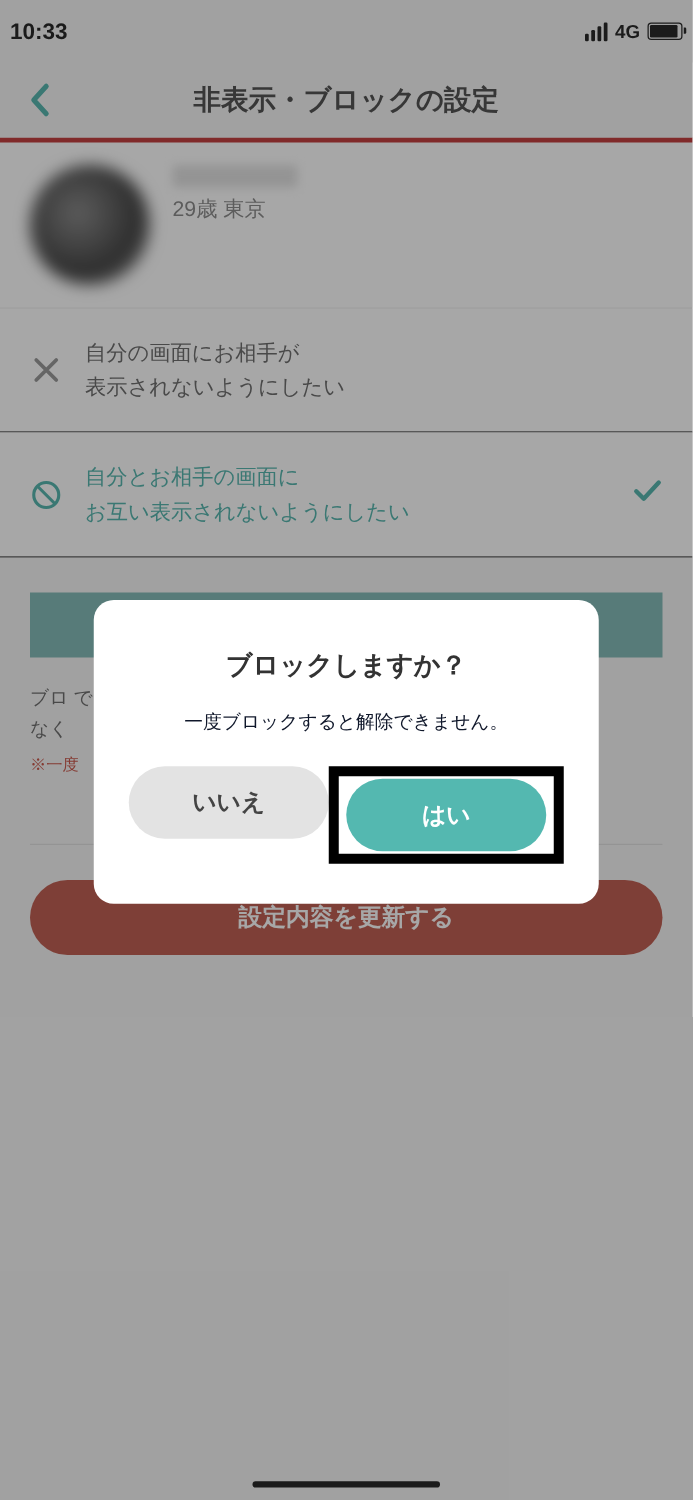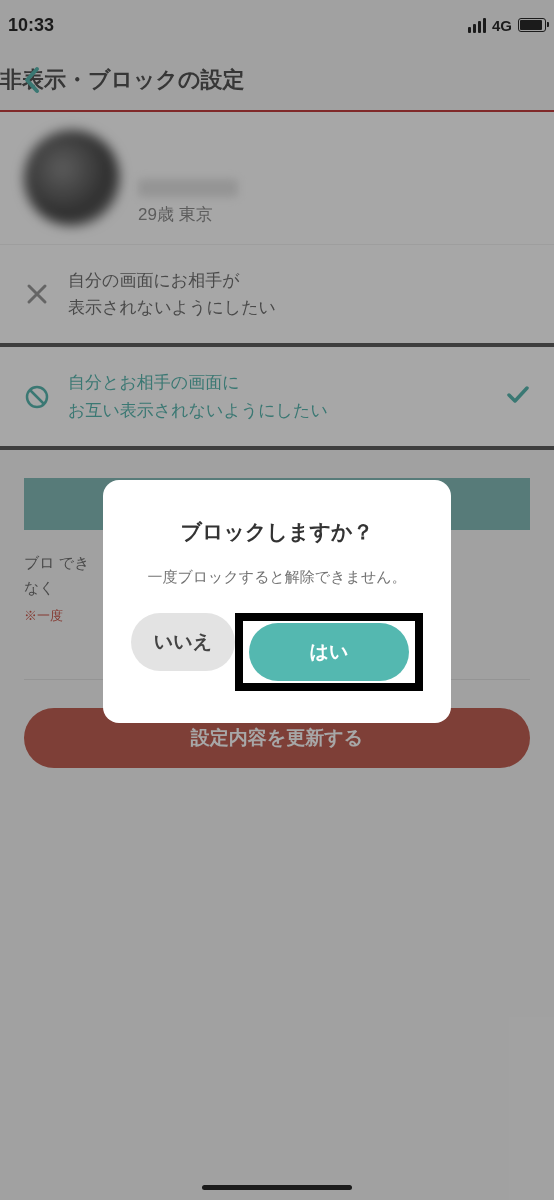--- a/index.html
+++ b/index.html
@@ -39,50 +39,51 @@
   background: #f5f5f5;
 }
 .back-btn {
   position: absolute;
   left: 12px;
   width: 40px; height: 40px;
   display: flex; align-items: center; justify-content: center;
 }
 .nav-title {
   flex: 1;
+  text-align: center;
   font-size: 22px;
   font-weight: 700;
   color: #333;
 }
 
 .profile-section {
   background: #fff;
   padding: 18px 24px;
   display: flex;
-  align-items: flex-end;
+  align-items: flex-start;
   gap: 18px;
-  border-top: 2px solid #b91c1c;
+  border-top: 4px solid #b91c1c;
   border-bottom: 1px solid #eee;
 }
 .avatar {
   width: 96px; height: 96px; border-radius: 50%;
   background: radial-gradient(circle at 40% 40%, #777, #222 60%, #999 90%);
   filter: blur(6px);
 }
 .profile-info { display:flex; flex-direction:column; gap:6px; }
 .profile-name { width:100px; height:18px; background:#ddd; filter:blur(4px); border-radius:3px; }
 .profile-meta { font-size:17px; color:#777; }
 
 .option-row {
   background:#fff;
   padding: 22px 24px;
   display:flex;
   align-items:center;
   gap:18px;
-  border-bottom:4px solid #404040;
+  border-bottom:1px solid #404040;
   position:relative;
 }
 .option-icon { width:26px; height:26px; flex-shrink:0; display:flex; align-items:center; justify-content:center; }
 .option-text { font-size:17px; line-height:1.6; flex:1; }
 .option-row.selected .option-text { color:#3aa9a0; }
 .option-row.unselected .option-text { color:#555; }
 .check-mark { position:absolute; right:24px; color:#3aa9a0; }
 
 .lower-area { padding: 28px 24px 0; }
 .inline-btn {
@@ -108,28 +109,28 @@
   width:150px; height:5px; background:#000; border-radius:3px;
 }
 
 .overlay {
   position:absolute; inset:0;
   background: rgba(60,60,60,0.45);
   display:flex; align-items:flex-start; justify-content:center;
   padding-top: 480px;
 }
 .modal {
-  width: 348px;
+  width: 404px;
   background:#fff;
   border-radius: 16px;
   padding: 38px 28px 32px;
   text-align:center;
 }
 .modal-title { font-size:21px; font-weight:700; color:#333; margin-bottom:22px; }
-.modal-msg { font-size:15px; color:#737373; margin-bottom:26px; }
+.modal-msg { font-size:15px; color:#0f172a; margin-bottom:26px; }
 .modal-btns { display:flex; gap:0; justify-content:center; }
 .mbtn {
   width:160px; height:58px; border-radius:29px;
   display:flex; align-items:center; justify-content:center;
   font-size:19px; font-weight:600;
 }
 .mbtn-no { background:#e3e3e3; color:#444; }
 .mbtn-yes { background:#54b8b0; color:#fff; }
 .yes-wrap { border:8px solid #000000; padding:2px 6px; }
 </style>

